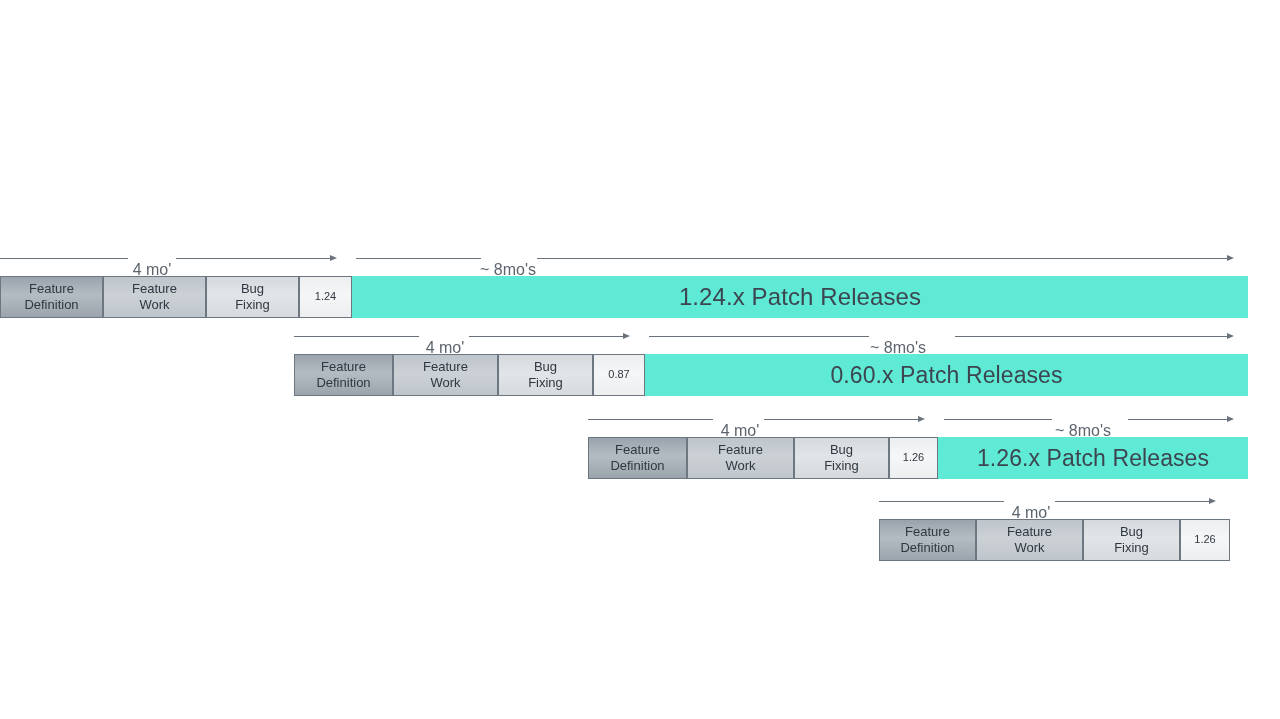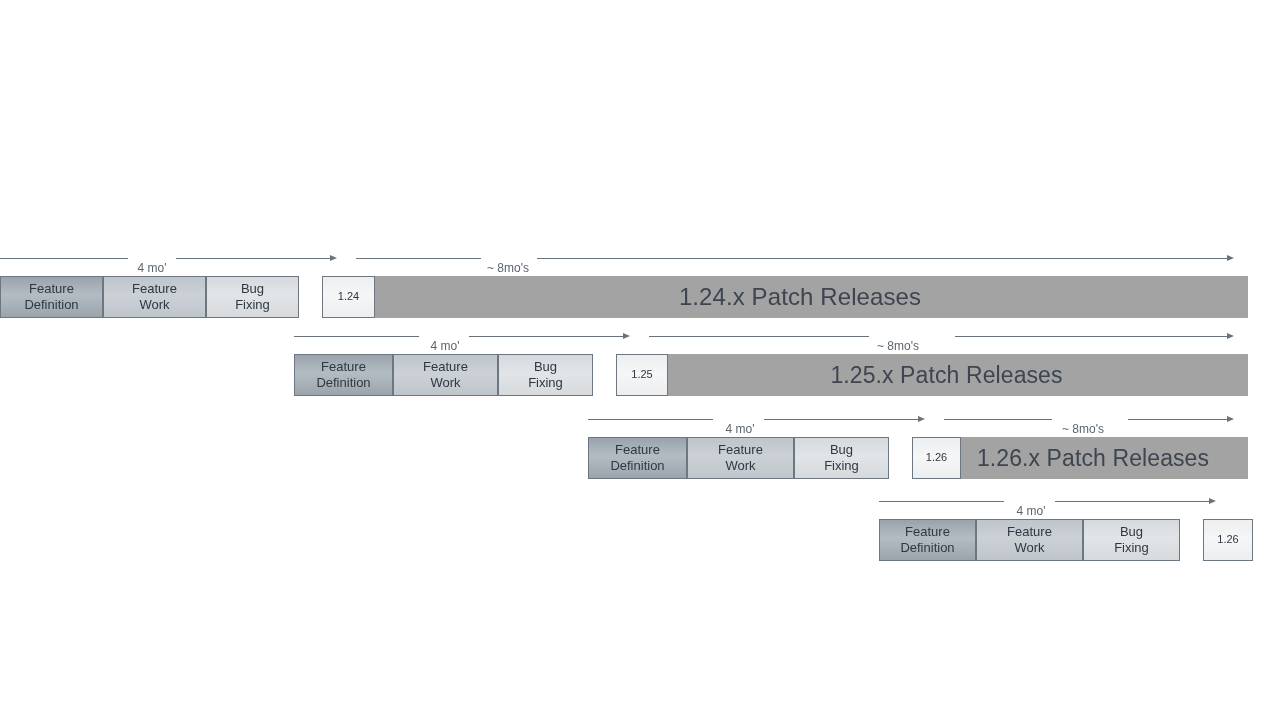--- a/index.html
+++ b/index.html
@@ -23,21 +23,21 @@
     width: 1280px;
     height: 719px;
   }
 
   
   .tl-row { position: absolute; left: 0; top: 0; width: 1280px; height: 0; }
 
   
   .patch-band {
     position: absolute;
-    background: #a3a3a3;
+    background: #5eead4;
     box-sizing: border-box;
   }
   .patch-band-label {
     position: absolute;
     top: 0;
     height: 100%;
     display: flex;
     align-items: center;
     justify-content: center;
     white-space: nowrap;
@@ -64,39 +64,38 @@
   }
   .phase.mid {
     background: linear-gradient(to bottom, #bec5cb 0%, #ccd1d6 45%, #bfc6cb 100%);
   }
   .phase.light {
     background: linear-gradient(to bottom, #d5d9dd 0%, #e2e5e8 45%, #d6dadd 100%);
   }
   .phase.version {
     background: linear-gradient(to bottom, #eceef0 0%, #f5f6f7 45%, #eceef0 100%);
     font-size: 11px;
-    margin-left: 23px;
   }
 
   
   .arrow-seg {
     position: absolute;
     height: 1px;
     background: #6a727c;
   }
   .arrow-head {
     position: absolute;
     width: 0; height: 0;
     border-top: 3.5px solid transparent;
     border-bottom: 3.5px solid transparent;
     border-left: 7px solid #6a727c;
   }
   .arrow-label {
     position: absolute;
-    font-size: 12px;
+    font-size: 16px;
     color: #5c646d;
     white-space: nowrap;
     transform: translateX(-50%);
   }
 </style>
 </head>
 <body>
 
 <div id="canvas">
 
@@ -131,30 +130,30 @@
     <div class="arrow-label" style="left:445px; top:339px;">4 mo'</div>
     <div class="arrow-seg" style="left:469px; top:336px; width:155px;"></div>
     <div class="arrow-head" style="left:623px; top:333px;"></div>
 
     <div class="arrow-seg" style="left:649px; top:336px; width:220px;"></div>
     <div class="arrow-label" style="left:898px; top:339px;">~ 8mo's</div>
     <div class="arrow-seg" style="left:955px; top:336px; width:276px;"></div>
     <div class="arrow-head" style="left:1227px; top:333px;"></div>
 
     <div class="patch-band" style="left:645px; top:354px; width:603px; height:42px;">
-      <div class="patch-band-label" style="left:0px; width:603px; font-size:23px;">1.25.x Patch Releases</div>
+      <div class="patch-band-label" style="left:0px; width:603px; font-size:23px;">0.60.x Patch Releases</div>
     </div>
 
     <div class="phase dark" style="left:294px; top:354px; width:99px; height:42px;">Feature
 Definition</div>
     <div class="phase mid" style="left:393px; top:354px; width:105px; height:42px;">Feature
 Work</div>
     <div class="phase light" style="left:498px; top:354px; width:95px; height:42px;">Bug
 Fixing</div>
-    <div class="phase version" style="left:593px; top:354px; width:52px; height:42px;">1.25</div>
+    <div class="phase version" style="left:593px; top:354px; width:52px; height:42px;">0.87</div>
   </div>
 
   <div class="tl-row">
 
     <div class="arrow-seg" style="left:588px; top:419px; width:125px;"></div>
     <div class="arrow-label" style="left:740px; top:422px;">4 mo'</div>
     <div class="arrow-seg" style="left:764px; top:419px; width:155px;"></div>
     <div class="arrow-head" style="left:918px; top:416px;"></div>
 
     <div class="arrow-seg" style="left:944px; top:419px; width:108px;"></div>

